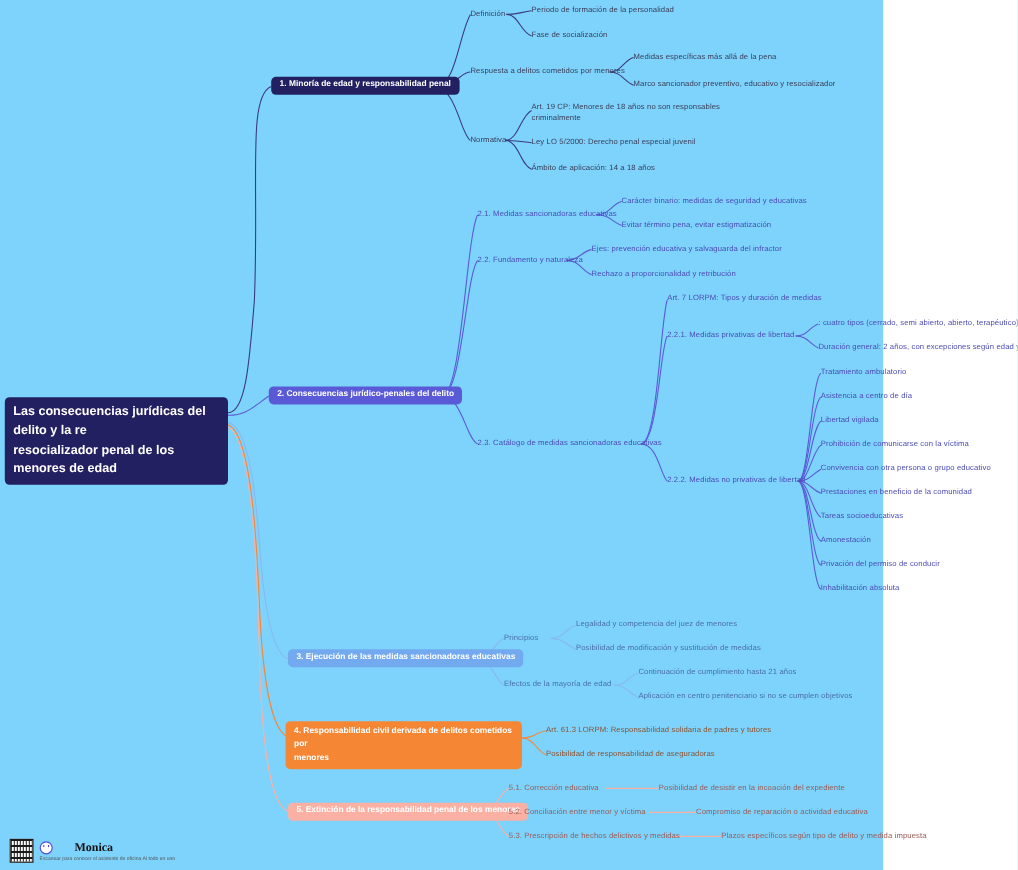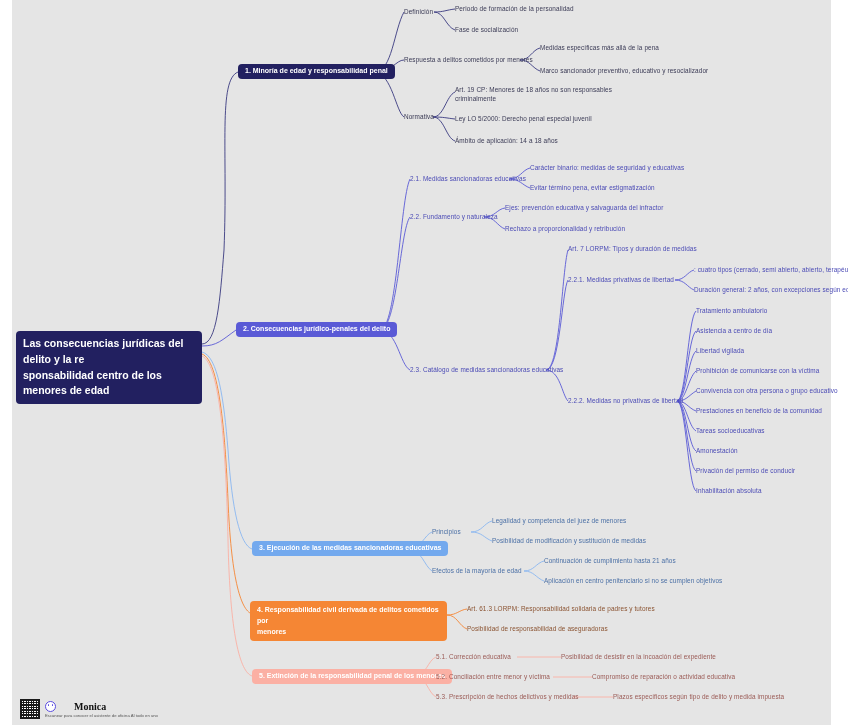--- a/index.html
+++ b/index.html
@@ -4,23 +4,22 @@
 <style>
   * { box-sizing: border-box; margin: 0; padding: 0; }
   html, body {
     width: 848px; height: 725px;
     background: #ffffff;
     font-family: "Liberation Sans", "DejaVu Sans", sans-serif;
     overflow: hidden;
   }
   #canvas {
     position: relative;
-    width: 819px; height: 725px;
-    background: #e5e5e5;
-    margin-left: 12px;
+    width: 736px; height: 725px;
+    background: #7dd3fc;
   }
   svg.links {
     position: absolute; left: 0; top: 0;
     width: 848px; height: 725px;
     pointer-events: none;
   }
   .node {
     position: absolute;
     white-space: nowrap;
     line-height: 1.25;
@@ -171,21 +170,21 @@
       <path d="M403 676 C414 676, 416 676, 424 677" stroke="#fbb0a4"></path>
       <path d="M403 676 C414 676, 416 693, 424 697" stroke="#fbb0a4"></path>
       <path d="M505 657 L549 657" stroke="#fbb0a4"></path>
       <path d="M541 677 L580 677" stroke="#fbb0a4"></path>
       <path d="M561 697 L601 697" stroke="#fbb0a4"></path>
     </g>
   </svg>
 
   <div class="node root" style="left:4px; top:331px;">
     <div>Las consecuencias jurídicas del delito y la re</div>
-    <div>sponsabilidad centro de los menores de edad</div>
+    <div>resocializador penal de los menores de edad</div>
   </div>
 
   <div class="node pill navy" style="left:226px; top:64px;">1. Minoría de edad y responsabilidad penal</div>
 
   <div class="node txt" style="left:392px; top:8px;">Definición</div>
   <div class="node txt" style="left:443px; top:5px;">Periodo de formación de la personalidad</div>
   <div class="node txt" style="left:443px; top:26px;">Fase de socialización</div>
 
   <div class="node txt" style="left:392px; top:56px;">Respuesta a delitos cometidos por menores</div>
   <div class="node txt" style="left:528px; top:44px;">Medidas específicas más allá de la pena</div>

